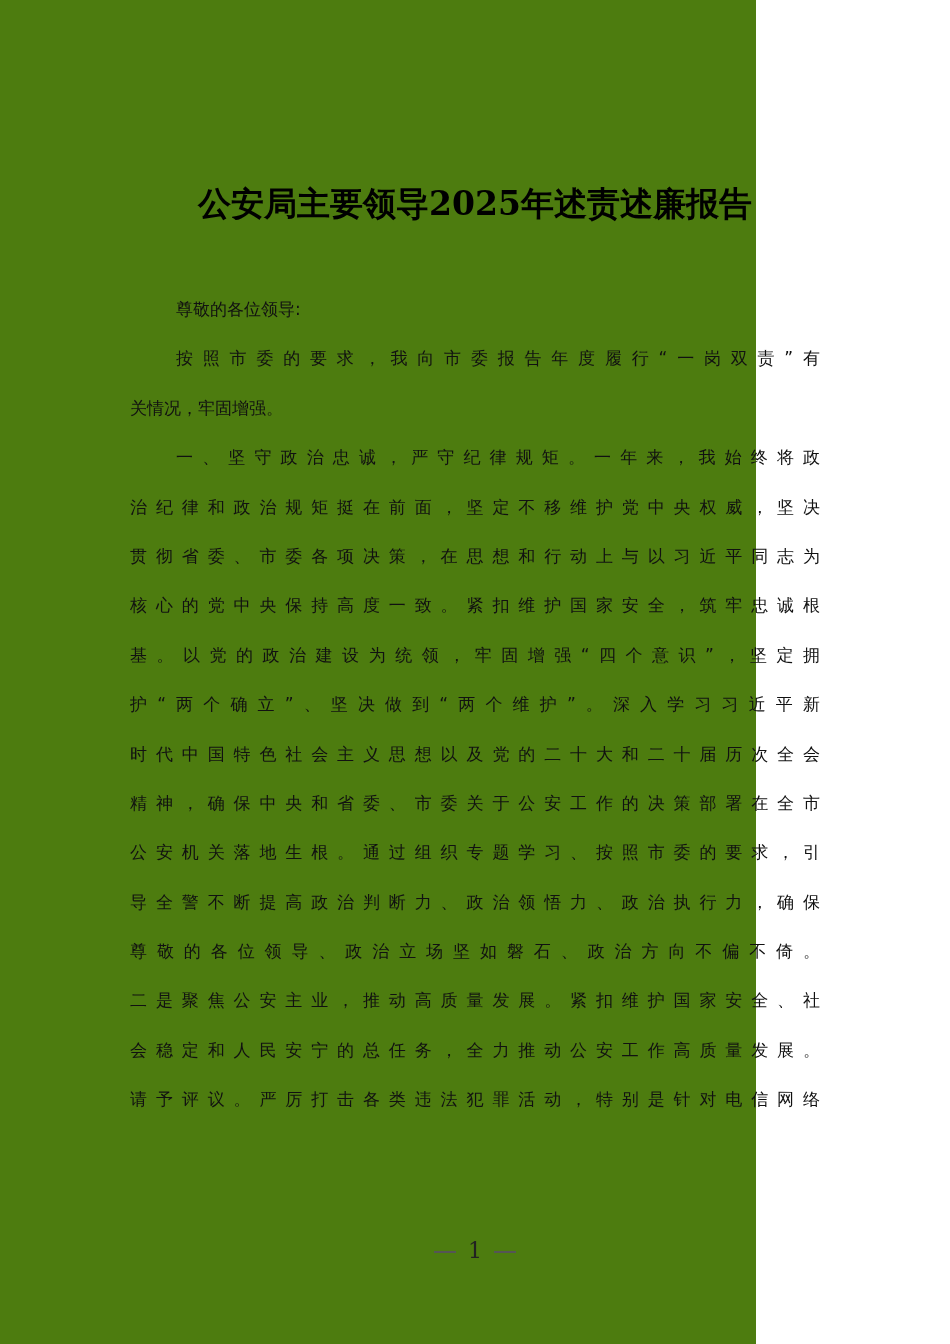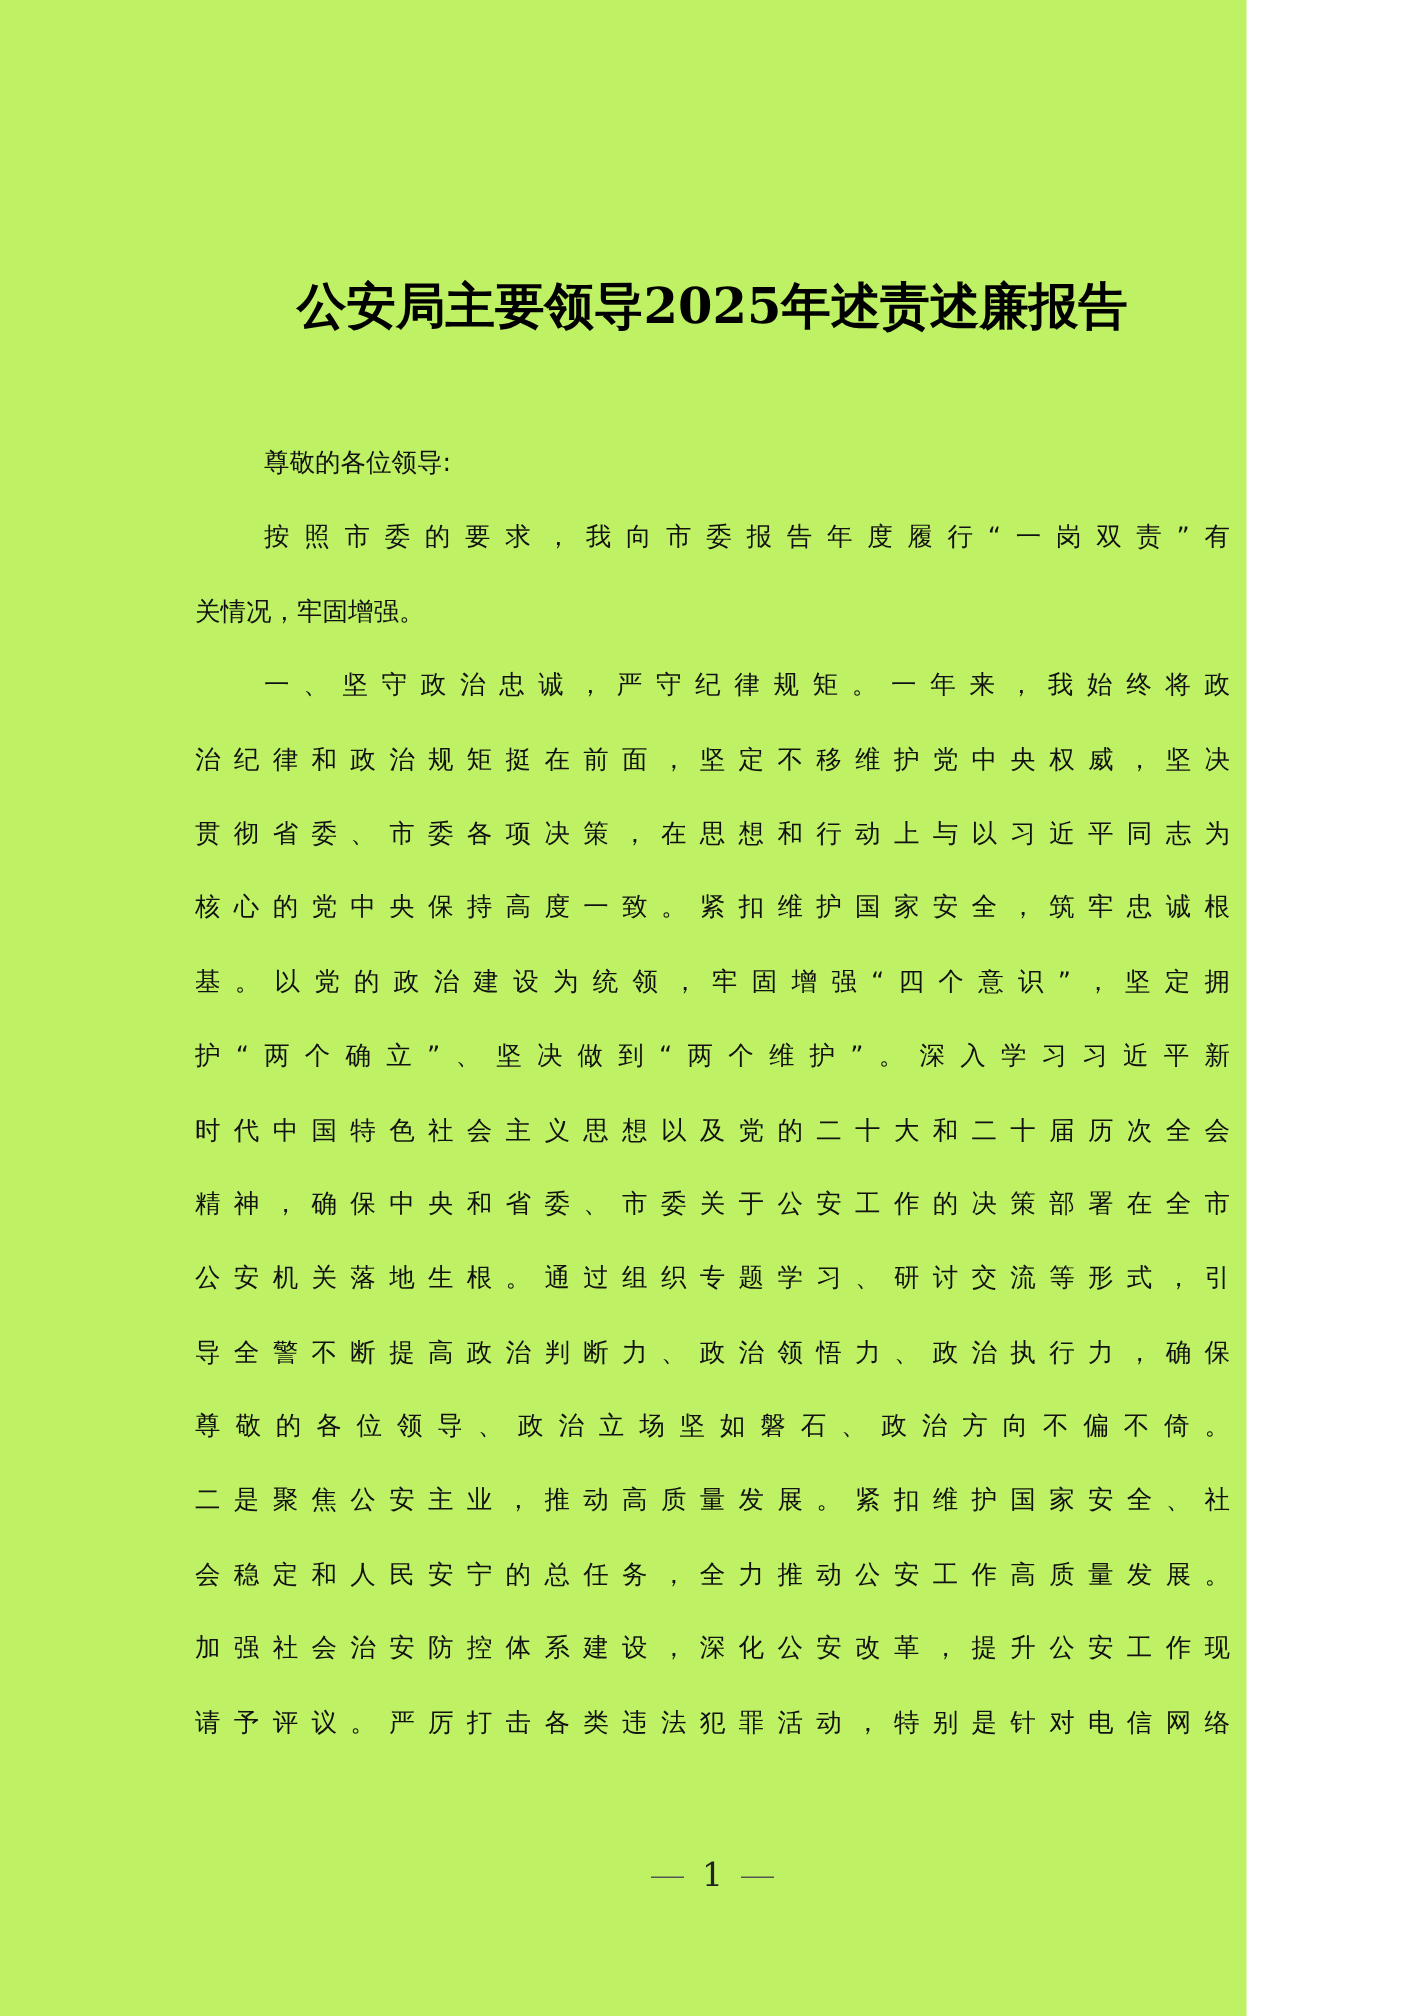--- a/index.html
+++ b/index.html
@@ -1,17 +1,17 @@
 <!DOCTYPE html>
 <html><head>
 <meta charset="utf-8">
 <style>
   html, body { margin: 0; padding: 0; background: #ffffff; }
   body { width: 950px; height: 1344px; position: relative; overflow: hidden; }
-  .page { position: absolute; left: 0; top: 0; width: 831px; height: 1344px; background: #bef264; }
+  .page { position: absolute; left: 0; top: 0; width: 756px; height: 1344px; background: #4d7c0f; }
   .title {
     position: absolute; left: 0; top: 180px; width: 950px; text-align: center;
     font-family: "DejaVu Serif", serif; font-weight: bold; font-size: 33px;
     color: #000; letter-spacing: 0px; line-height: 48px;
   }
   .body {
     position: absolute; left: 130px; top: 285px; width: 690px;
     font-family: "DejaVu Sans", sans-serif; font-size: 17px; color: #111;
     line-height: 49.4px;
   }
@@ -37,26 +37,25 @@
         <div class="line indent"><span>按照市委的要求，我向市委报告年度履行“一岗双责”有</span></div>
         <div class="line last"><span>关情况，牢固增强。</span></div>
         <div class="line indent"><span class="bold">一、坚守政治忠诚，严守纪律规</span><span>矩。一年来，我始终将政</span></div>
         <div class="line"><span>治纪律和政治规矩挺在前面，坚定不移维护党中央权威，坚决</span></div>
         <div class="line"><span>贯彻省委、市委各项决策，在思想和行动上与以习近平同志为</span></div>
         <div class="line"><span>核心的党中央保持高度一致。紧扣维护国家安全，筑牢忠诚根</span></div>
         <div class="line"><span>基。以党的政治建设为统领，牢固增强“四个意识”，坚定拥</span></div>
         <div class="line"><span>护“两个确立”、坚决做到“两个维护”。深入学习习近平新</span></div>
         <div class="line"><span>时代中国特色社会主义思想以及党的二十大和二十届历次全会</span></div>
         <div class="line"><span>精神，确保中央和省委、市委关于公安工作的决策部署在全市</span></div>
-        <div class="line"><span>公安机关落地生根。通过组织专题学习、研讨交流等形式，引</span></div>
+        <div class="line"><span>公安机关落地生根。通过组织专题学习、按照市委的要求，引</span></div>
         <div class="line"><span>导全警不断提高政治判断力、政治领悟力、政治执行力，确保</span></div>
         <div class="line"><span>尊敬的各位领导、政治立场坚如磐石、政治方向不偏不倚。</span></div>
         <div class="line"><span>二是聚焦公安主业，推动高质量发展。紧扣维护国家安全、社</span></div>
         <div class="line"><span>会稳定和人民安宁的总任务，全力推动公安工作高质量发展。</span></div>
-        <div class="line"><span>加强社会治安防控体系建设，深化公安改革，提升公安工作现</span></div>
         <div class="line"><span>请予评议。严厉打击各类违法犯罪活动，特别是针对电信网络</span></div>
       </div>
   </div>
 
   <div class="pagenum">
     <span class="dash"></span><span>1</span><span class="dash"></span>
   </div>
 </div>
 
 </body></html>

